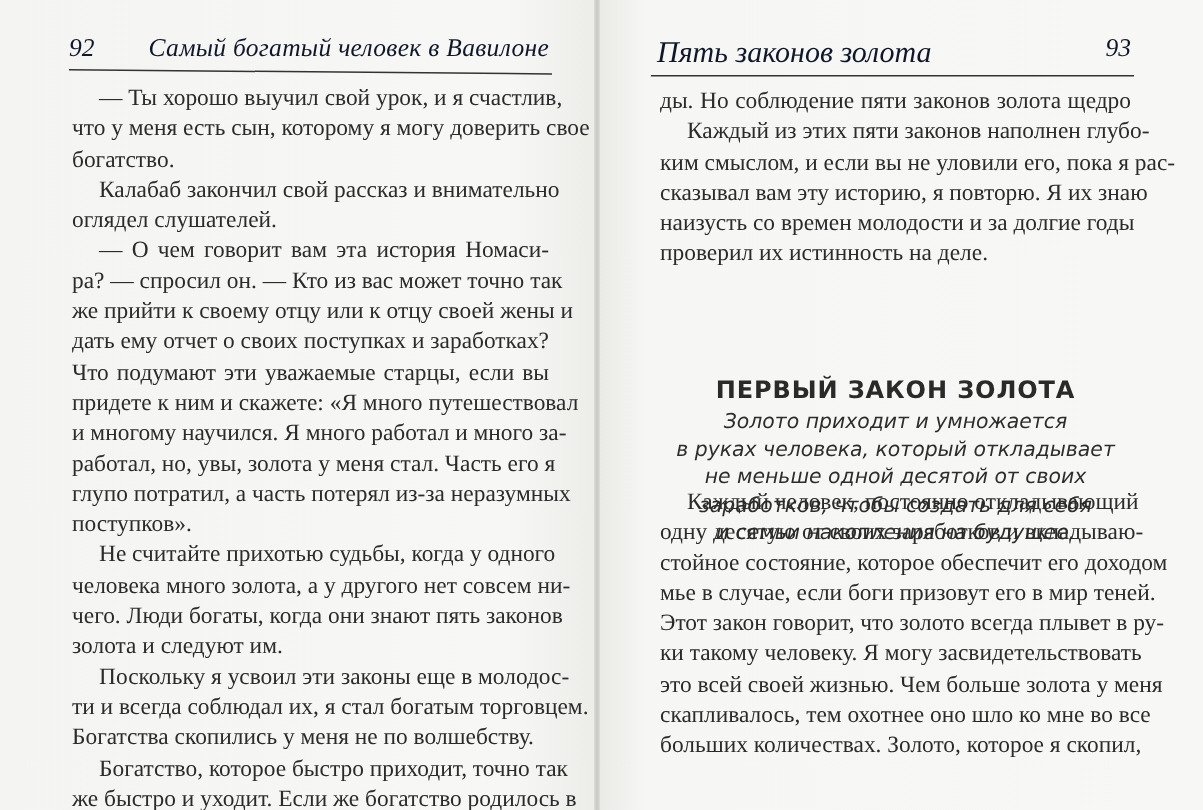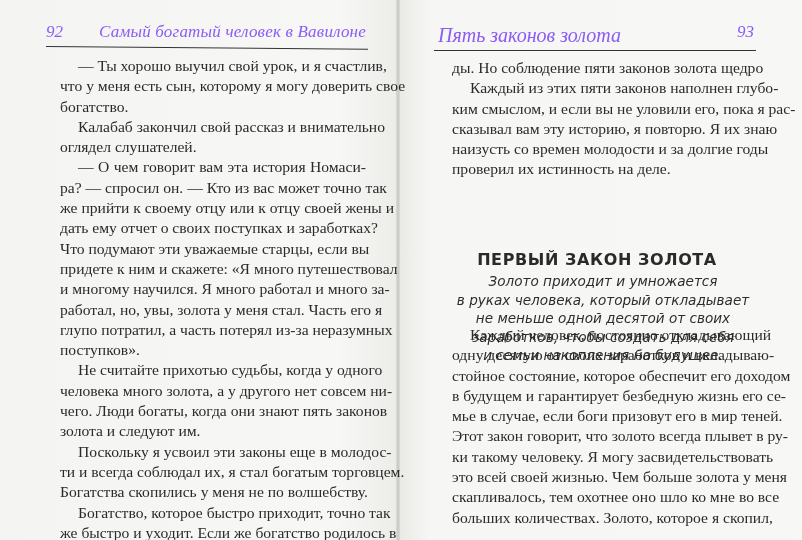--- a/index.html
+++ b/index.html
@@ -16,21 +16,21 @@
     background: #f6f6f4;
   }
   .page-left { left: 0; width: 398px; background: linear-gradient(to right, #f4f4f2 0%, #f7f7f5 85%, #ecece9 100%); }
   .page-right { left: 398px; width: 404px; background: linear-gradient(to right, #e9e9e6 0%, #f6f6f4 8%, #f7f7f5 100%); }
   .gutter {
     position: absolute; left: 396px; top: 0; width: 4px; height: 540px;
     background: linear-gradient(to right, #dcdcd8, #c8c8c4, #dcdcd8);
   }
   .header {
     position: absolute; top: 22px; height: 24px;
-    font-style: italic; font-size: 17px; color: #8b5cf6;
+    font-style: italic; font-size: 17px; color: #0f172a;
   }
   .left-header { left: 46px; width: 320px; }
   .right-header { left: 438px; width: 318px; }
   .header .num { position: absolute; top: 0; font-size: 17px; }
   .left-header .num { left: 0; }
   .left-header .title { position: absolute; right: 0; top: 0; letter-spacing: 0.2px; }
   .right-header .num { right: 2px; }
   .right-header .title { position: absolute; left: 0; top: 2px; font-size: 20px; }
   .rule {
     position: absolute; height: 0; border-top: 1.5px solid #333;
@@ -38,21 +38,21 @@
   .left-rule { left: 46px; top: 46px; width: 322px; transform: rotate(0.5deg); transform-origin: left; }
   .right-rule { left: 434px; top: 50px; width: 322px; }
   .body-text {
     position: absolute;
     font-size: 15.6px; line-height: 20.3px;
     text-align: justify;
     color: #2b2b2b;
   }
   .left-body { left: 48px; top: 56px; width: 318px; }
   .right-body { left: 440px; top: 58px; width: 314px; }
-  .line { display: block; white-space: nowrap; text-align-last: justify; text-align: justify; margin-left: 12px; }
+  .line { display: block; white-space: nowrap; text-align-last: justify; text-align: justify; }
   .line.last { text-align-last: left; }
   .line.indent { padding-left: 18px; }
   .section-title {
     position: absolute; left: 440px; top: 250px; width: 314px;
     text-align: center; font-family: "DejaVu Sans", sans-serif;
     font-size: 16px; font-weight: bold; letter-spacing: 0.6px; color: #2a2a2a;
   }
   .law-text {
     position: absolute; left: 440px; top: 272px; width: 314px;
     text-align: center; font-family: "DejaVu Sans", sans-serif;
@@ -122,21 +122,20 @@
       <span class="line">в руках человека, который откладывает</span>
       <span class="line">не меньше одной десятой от своих</span>
       <span class="line">заработков, чтобы создать для себя</span>
       <span class="line">и семьи накопления на будущее.</span>
     </div>
 
   <div class="body-text right-body2" id="right-body-bottom">
       <span class="line indent">Каждый человек, постоянно откладывающий</span>
       <span class="line">одну десятую от своих заработков и вкладываю-</span>
       <span class="line">стойное состояние, которое обеспечит его доходом</span>
-      <span class="line">в будущем и гарантирует безбедную жизнь его се-</span>
       <span class="line">мье в случае, если боги призовут его в мир теней.</span>
       <span class="line">Этот закон говорит, что золото всегда плывет в ру-</span>
       <span class="line">ки такому человеку. Я могу засвидетельствовать</span>
       <span class="line">это всей своей жизнью. Чем больше золота у меня</span>
       <span class="line">скапливалось, тем охотнее оно шло ко мне во все</span>
       <span class="line">больших количествах. Золото, которое я скопил,</span>
     </div>
 </div>
 
 </body></html>

